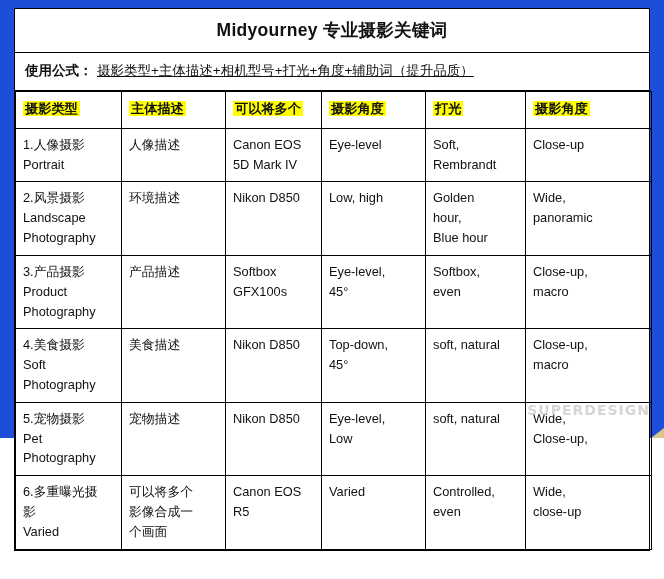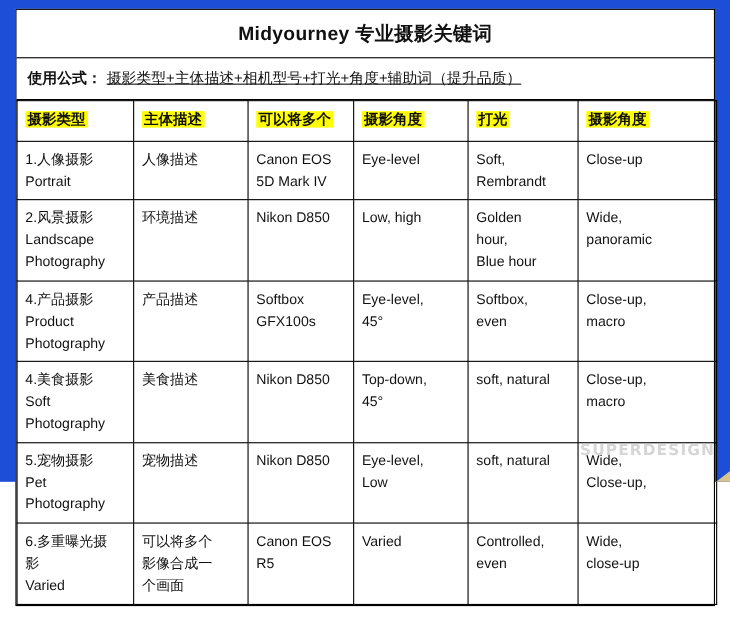--- a/index.html
+++ b/index.html
@@ -188,21 +188,21 @@
             <span class="cell-line">Blue hour</span>
           </td>
           <td>
             <span class="cell-line">Wide,</span>
             <span class="cell-line">panoramic</span>
           </td>
         </tr>
 
         <tr>
           <td>
-            <span class="cell-line">4.产品摄影</span>
+            <span class="cell-line">3.产品摄影</span>
             <span class="cell-line">Product</span>
             <span class="cell-line">Photography</span>
           </td>
           <td>
             <span class="cell-line">产品描述</span>
           </td>
           <td>
             <span class="cell-line">Softbox</span>
             <span class="cell-line">GFX100s</span>
           </td>

